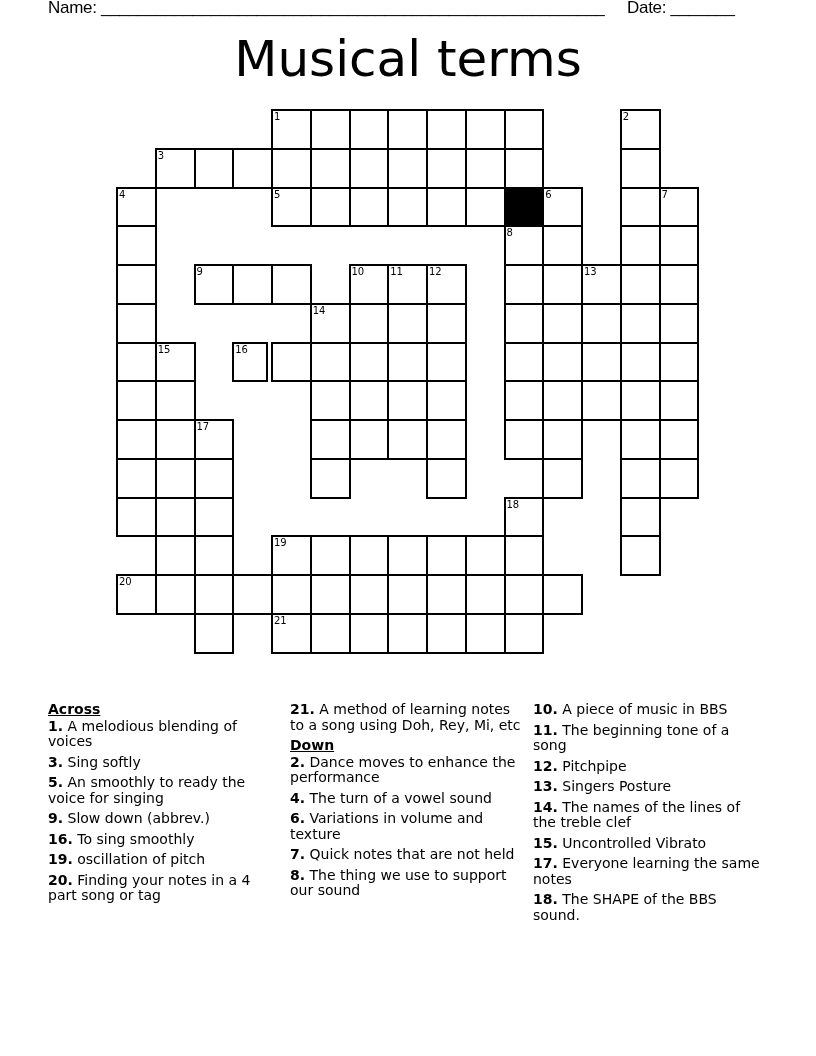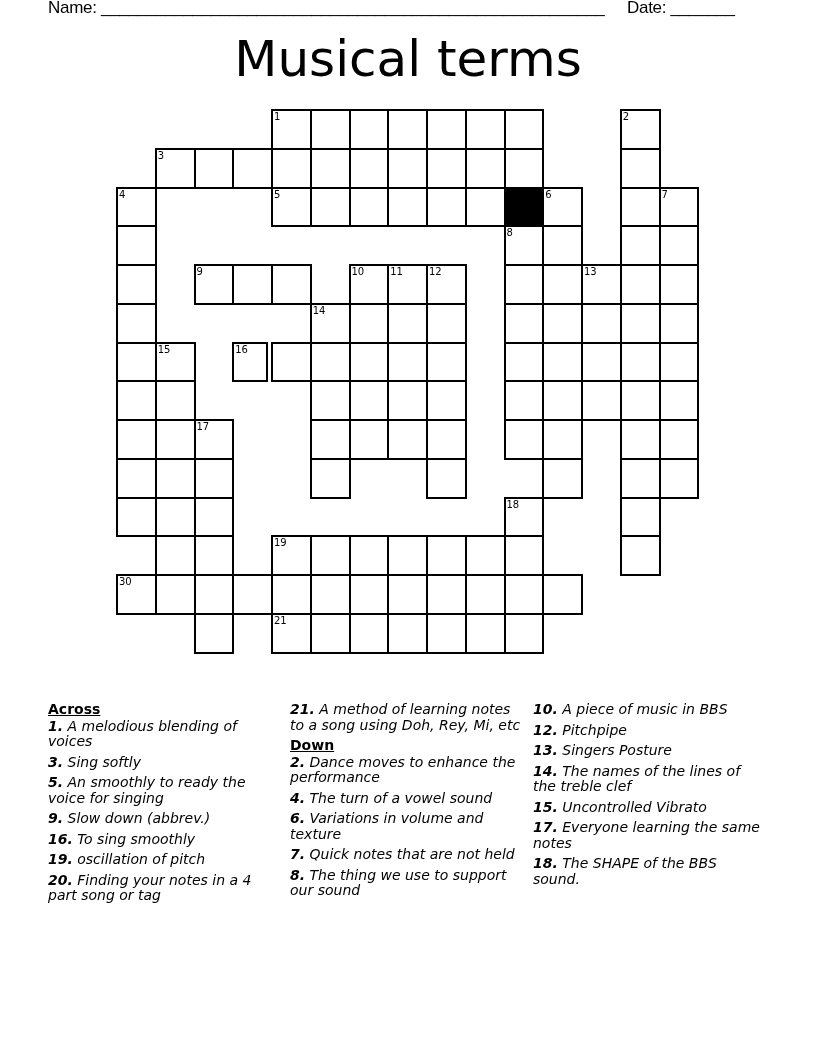--- a/index.html
+++ b/index.html
@@ -5,21 +5,21 @@
   html, body { margin:0; padding:0; background:#ffffff; }
   body { width:816px; height:1056px; position:relative; overflow:hidden; color:#000; }
   .hdr { position:absolute; top:-2px; font-family:"Liberation Sans", sans-serif; font-size:17px; letter-spacing:-0.3px; }
   .title { position:absolute; top:30px; left:0; width:816px; text-align:center; font-family:"DejaVu Sans", sans-serif; font-size:50px; letter-spacing:0px; }
   .grid { position:absolute; left:117px; top:110px; }
   .cell { position:absolute; width:38.75px; height:38.75px; box-sizing:border-box; border:2px solid #000; background:#fff; }
   .cell.black { background:#000; }
   .num { position:absolute; left:1px; top:0px; font-family:"DejaVu Sans", sans-serif; font-size:10px; line-height:11px; }
   .col { position:absolute; top:702px; font-family:"DejaVu Sans", sans-serif; font-size:14px; line-height:15.5px; }
   .col .sec { font-weight:bold; text-decoration:underline; margin-bottom:1px; }
-  .col .clue { margin-bottom:5px;font-style:italic; }
+  .col .clue { margin-bottom:5px; }
   .col .clue b { font-weight:bold; }
 </style>
 </head>
 <body>
 
 <div class="hdr" style="left:48px;">Name: _______________________________________________________</div>
 <div class="hdr" style="left:627px;">Date: _______</div>
 
 <div class="title">Musical terms</div>
 
@@ -171,21 +171,21 @@
       <span class="num">19</span>
     </div>
     <div class="cell" style="left: 192.75px; top: 425.25px; width: 40.75px; height: 40.75px;"></div>
     <div class="cell" style="left: 231.5px; top: 425.25px; width: 40.75px; height: 40.75px;"></div>
     <div class="cell" style="left: 270.25px; top: 425.25px; width: 40.75px; height: 40.75px;"></div>
     <div class="cell" style="left: 309px; top: 425.25px; width: 40.75px; height: 40.75px;"></div>
     <div class="cell" style="left: 347.75px; top: 425.25px; width: 40.75px; height: 40.75px;"></div>
     <div class="cell" style="left: 386.5px; top: 425.25px; width: 40.75px; height: 40.75px;"></div>
     <div class="cell" style="left: 502.75px; top: 425.25px; width: 40.75px; height: 40.75px;"></div>
     <div class="cell" style="left: -1px; top: 464px; width: 40.75px; height: 40.75px;">
-      <span class="num">30</span>
+      <span class="num">20</span>
     </div>
     <div class="cell" style="left: 37.75px; top: 464px; width: 40.75px; height: 40.75px;"></div>
     <div class="cell" style="left: 76.5px; top: 464px; width: 40.75px; height: 40.75px;"></div>
     <div class="cell" style="left: 115.25px; top: 464px; width: 40.75px; height: 40.75px;"></div>
     <div class="cell" style="left: 154px; top: 464px; width: 40.75px; height: 40.75px;"></div>
     <div class="cell" style="left: 192.75px; top: 464px; width: 40.75px; height: 40.75px;"></div>
     <div class="cell" style="left: 231.5px; top: 464px; width: 40.75px; height: 40.75px;"></div>
     <div class="cell" style="left: 270.25px; top: 464px; width: 40.75px; height: 40.75px;"></div>
     <div class="cell" style="left: 309px; top: 464px; width: 40.75px; height: 40.75px;"></div>
     <div class="cell" style="left: 347.75px; top: 464px; width: 40.75px; height: 40.75px;"></div>
@@ -217,19 +217,20 @@
     <div class="clue"><b>21.</b><span> A method of learning notes to a song using Doh, Rey, Mi, etc</span></div>
     <div class="sec">Down</div>
     <div class="clue"><b>2.</b><span> Dance moves to enhance the performance</span></div>
     <div class="clue"><b>4.</b><span> The turn of a vowel sound</span></div>
     <div class="clue"><b>6.</b><span> Variations in volume and texture</span></div>
     <div class="clue"><b>7.</b><span> Quick notes that are not held</span></div>
     <div class="clue"><b>8.</b><span> The thing we use to support our sound</span></div>
   </div>
 <div class="col" id="col3" style="left:533px; width:232px;">
     <div class="clue"><b>10.</b><span> A piece of music in BBS</span></div>
+    <div class="clue"><b>11.</b><span> The beginning tone of a song</span></div>
     <div class="clue"><b>12.</b><span> Pitchpipe</span></div>
     <div class="clue"><b>13.</b><span> Singers Posture</span></div>
     <div class="clue"><b>14.</b><span> The names of the lines of the treble clef</span></div>
     <div class="clue"><b>15.</b><span> Uncontrolled Vibrato</span></div>
     <div class="clue"><b>17.</b><span> Everyone learning the same notes</span></div>
     <div class="clue"><b>18.</b><span> The SHAPE of the BBS sound.</span></div>
   </div>
 
 </body></html>

